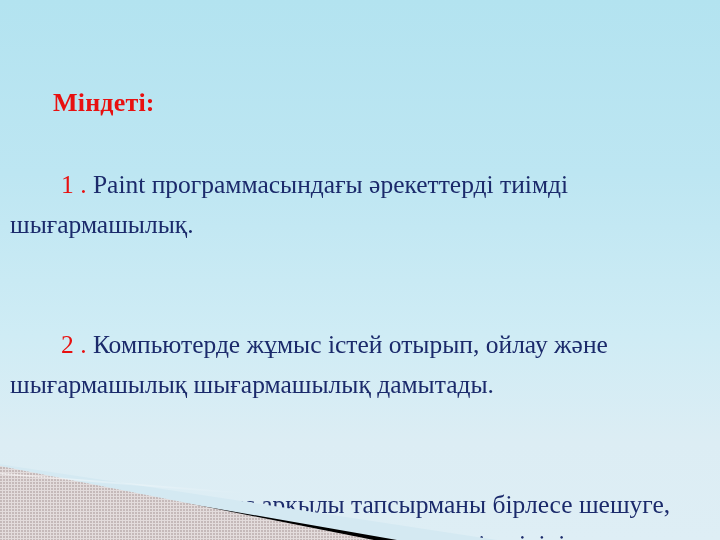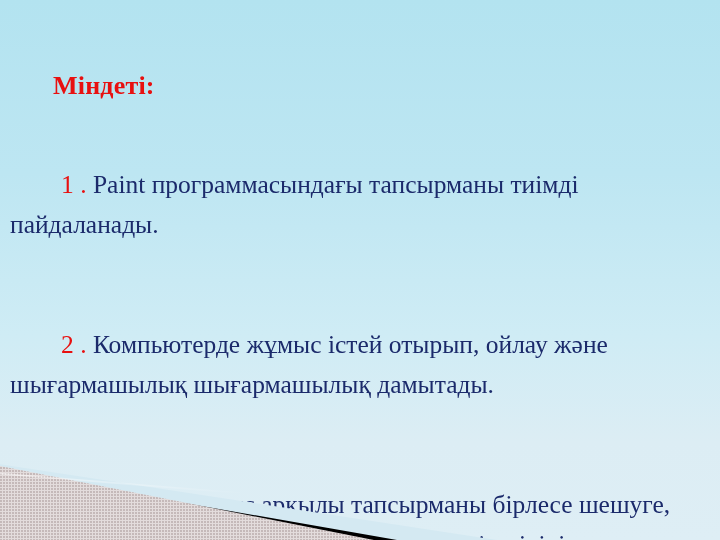--- a/index.html
+++ b/index.html
@@ -81,21 +81,21 @@
     position: absolute;
     left: 0;
     top: 0;
     width: 720px;
     padding: 0;
   }
 
   .title {
     position: absolute;
     left: 53px;
-    top: 72px;
+    top: 89px;
     margin: 0;
     font-size: 26px;
     font-weight: bold;
     color: #e81010;
     letter-spacing: 0.2px;
     line-height: 1.05;
     white-space: nowrap;
   }
 
   .list {
@@ -134,21 +134,21 @@
 
 <div id="slide">
 
   <div class="content">
 
     <div class="title">Міндеті:</div>
 
     <ul class="list">
 
       <li class="item">
-        <span class="num">1 .</span><span class="itxt"> Paint программасындағы тапсырманы тиімді пайдаланады.</span>
+        <span class="num">1 .</span><span class="itxt"> Paint программасындағы әрекеттерді тиімді шығармашылық.</span>
       </li>
 
       <li class="item">
         <span class="num">2 .</span><span class="itxt"> Компьютерде жұмыс істей отырып, ойлау және шығармашылық шығармашылық дамытады.</span>
       </li>
 
       <li class="item">
         <span class="num">3 .</span><span class="itxt"> Топтық жұмыс арқылы тапсырманы бірлесе шешуге, топтық ережені сақтауға, өзінің және өзгенің пікірімен санасуды  үйренеді.</span>
       </li>
 

